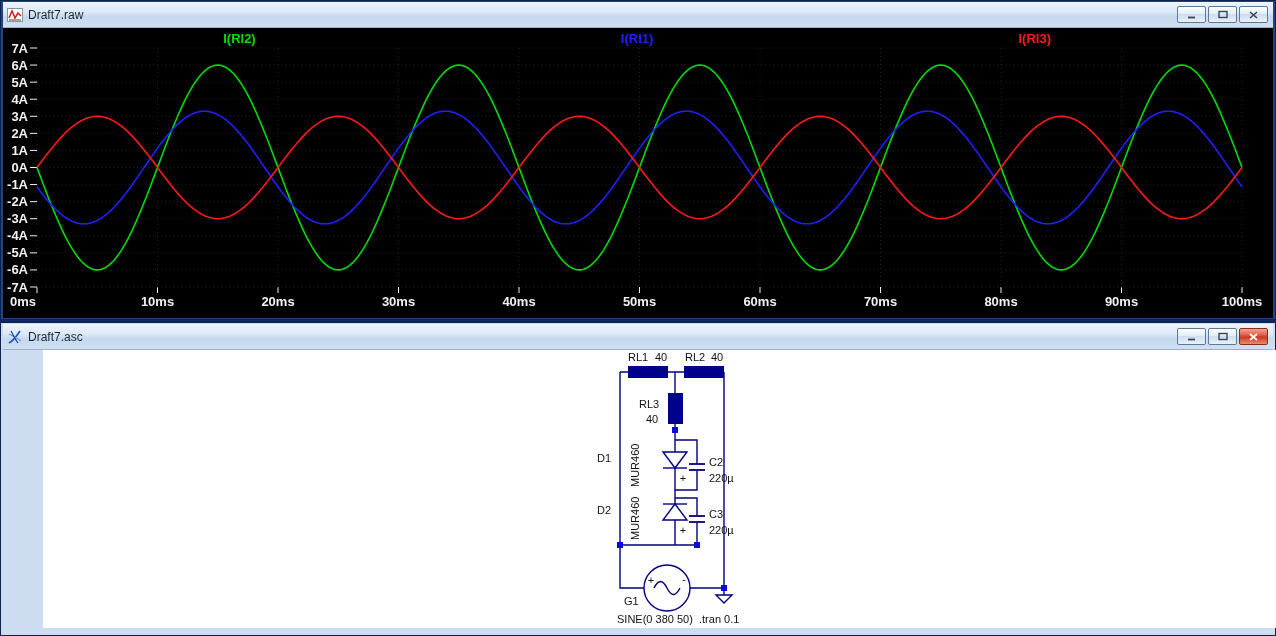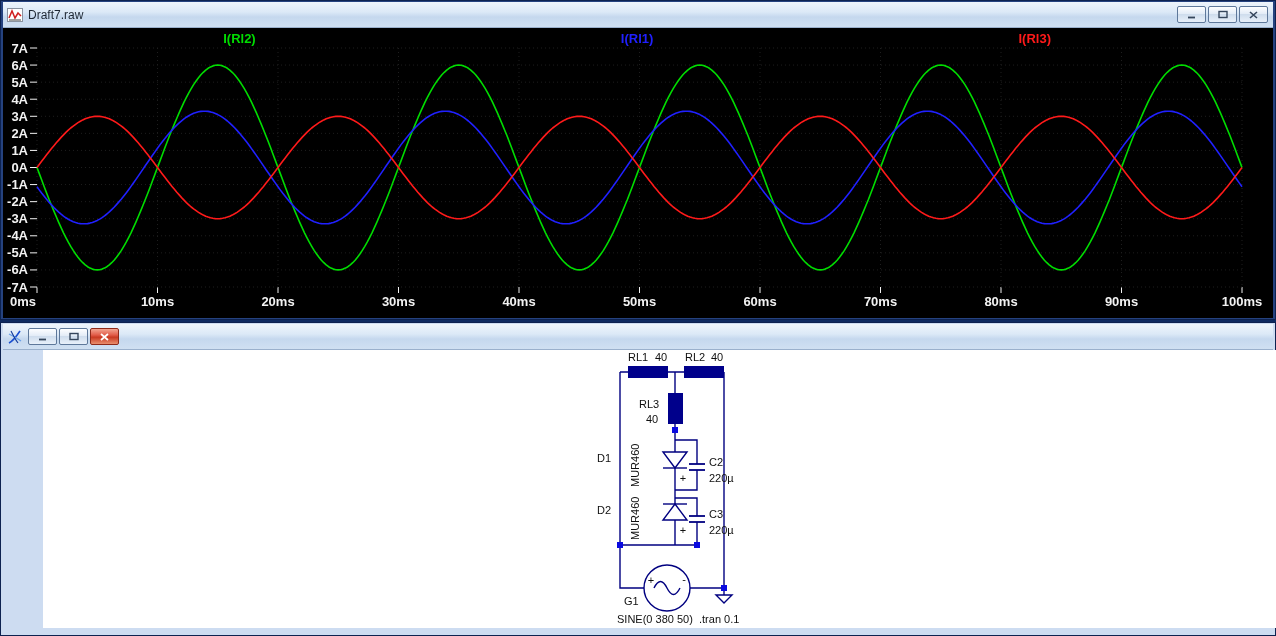--- a/index.html
+++ b/index.html
@@ -154,20 +154,21 @@
 
   <section class="win" id="win-asc">
     <header class="titlebar">
       <span class="w-icon">
         <svg width="16" height="16" viewBox="0 0 16 16">
           <path d="M2 14 C6 12 9 8 13 2" fill="none" stroke="#1a4fd0" stroke-width="1.6"></path>
           <path d="M2 5 C6 7 10 9 14 12" fill="none" stroke="#6aa0e8" stroke-width="1.3"></path>
           <path d="M4 2 C6 6 8 10 11 14" fill="none" stroke="#123a9a" stroke-width="1.1"></path>
         </svg>
       </span>
+      <span class="w-title">Draft7.asc</span>
       <span class="controls">
         <div class="wbtn">
           <svg width="9" height="8" viewBox="0 0 9 8">
               <path d="M1 6.5 H8" stroke="#35465c" stroke-width="1.8"></path>
             </svg>
         </div>
         <div class="wbtn">
           <svg width="10" height="9" viewBox="0 0 10 9">
               <rect x="1" y="1.5" width="8" height="6" fill="none" stroke="#35465c" stroke-width="1.4"></rect>
             </svg>

